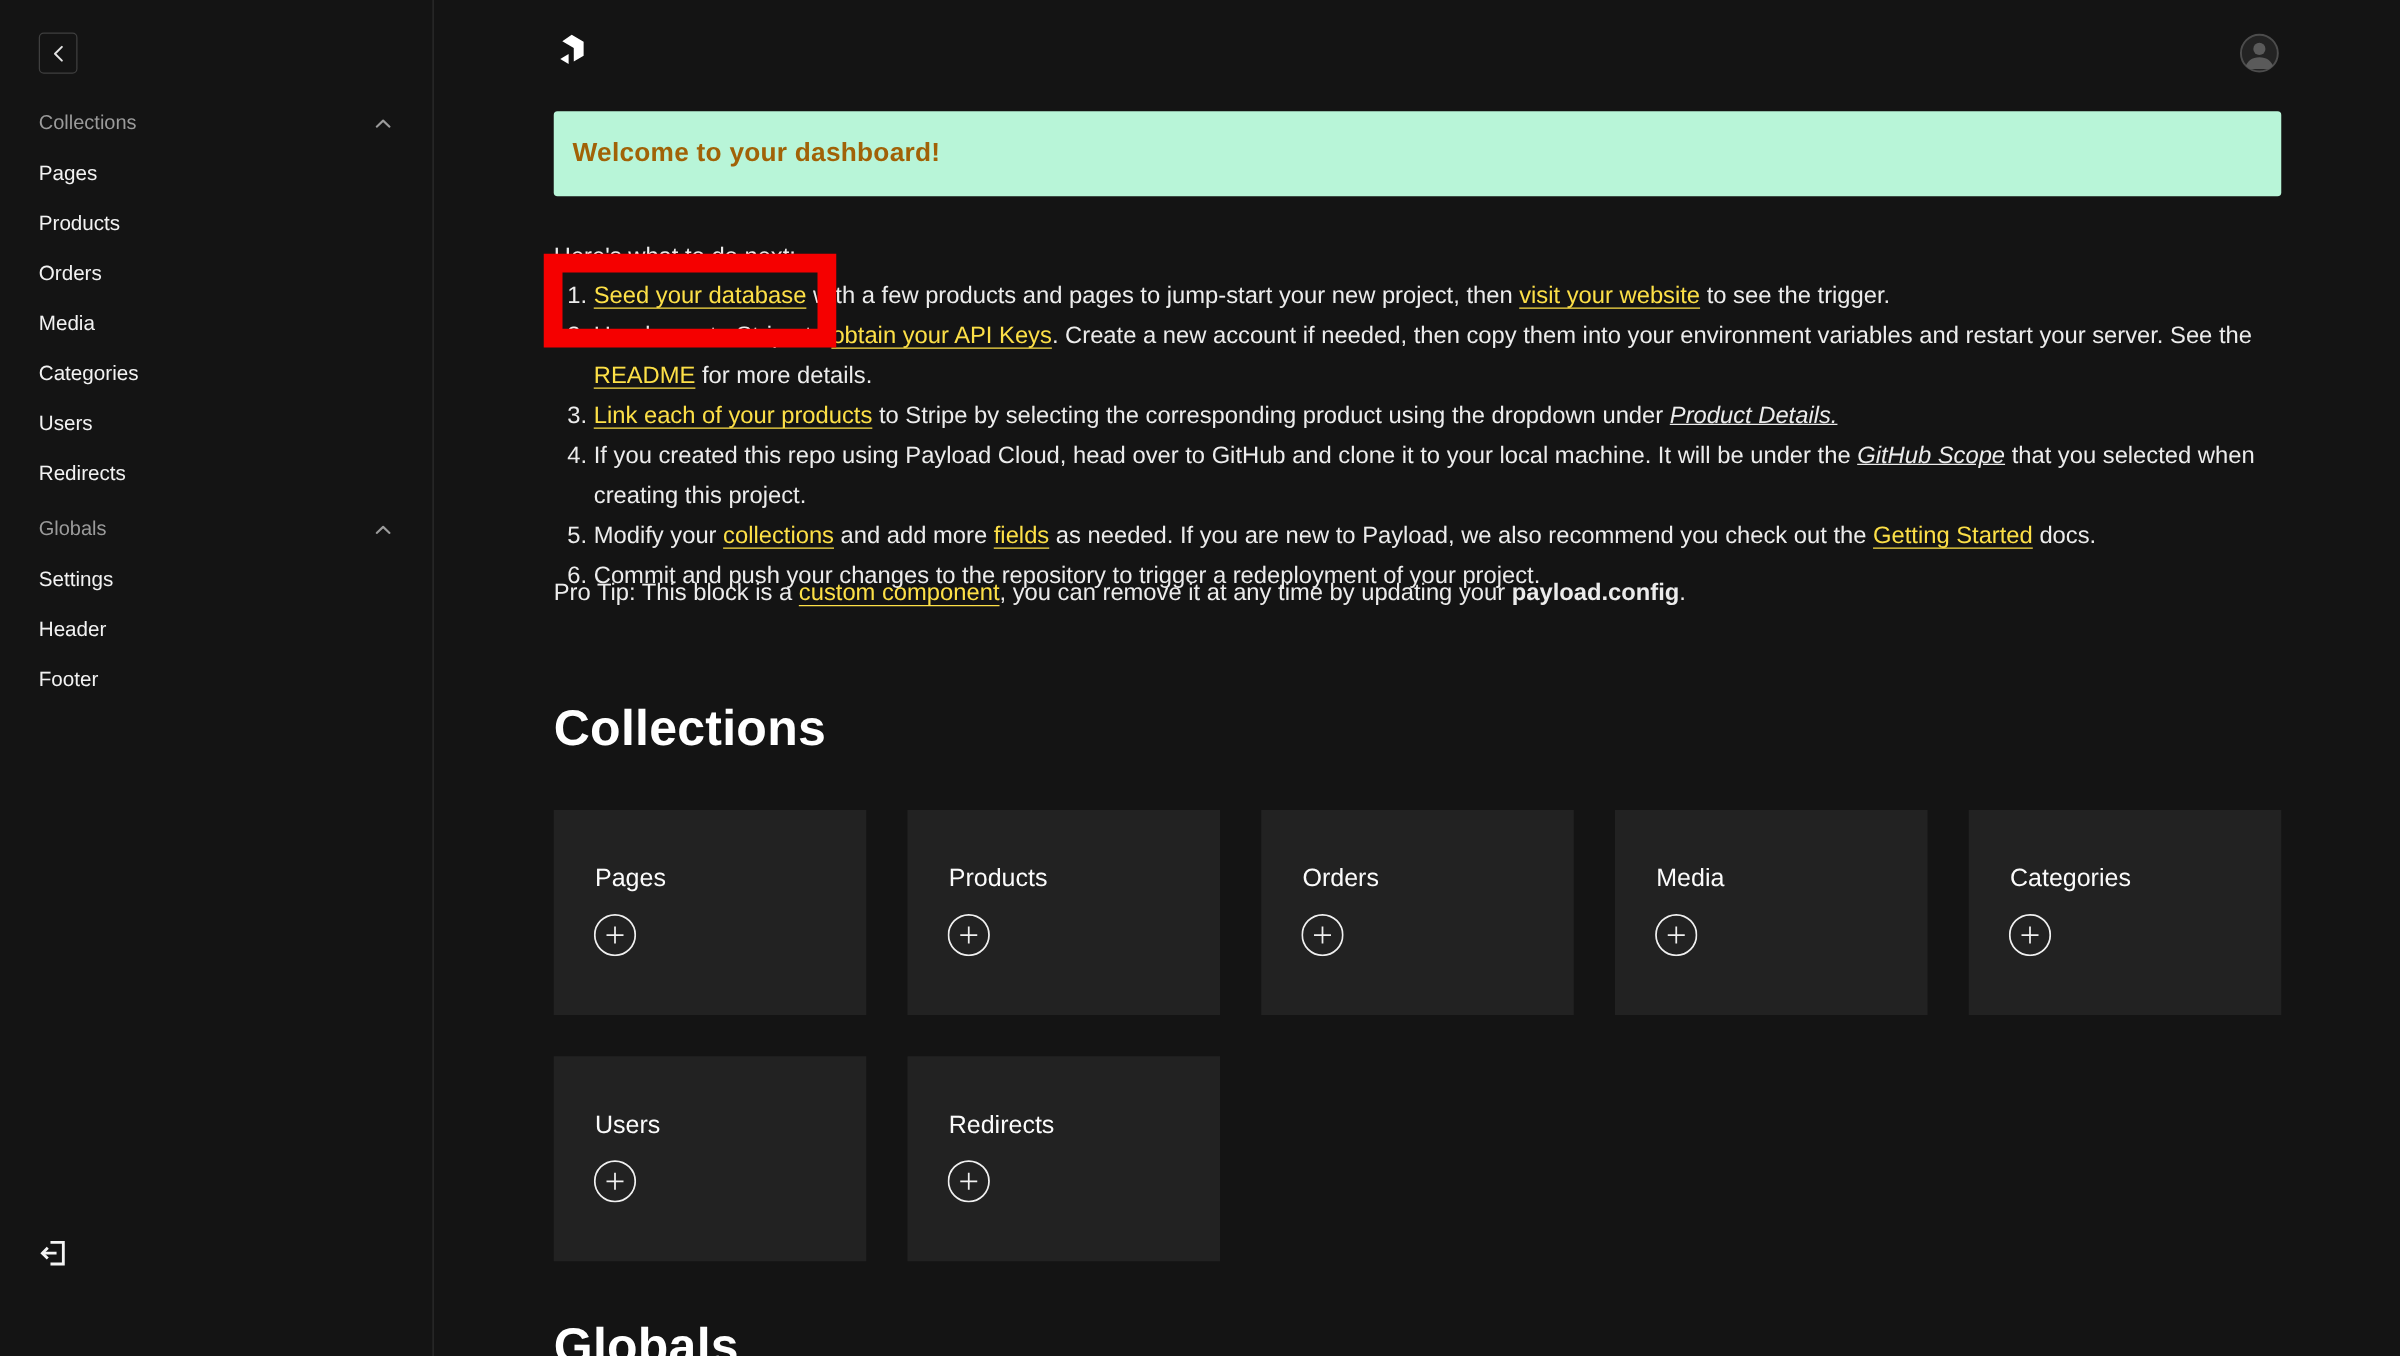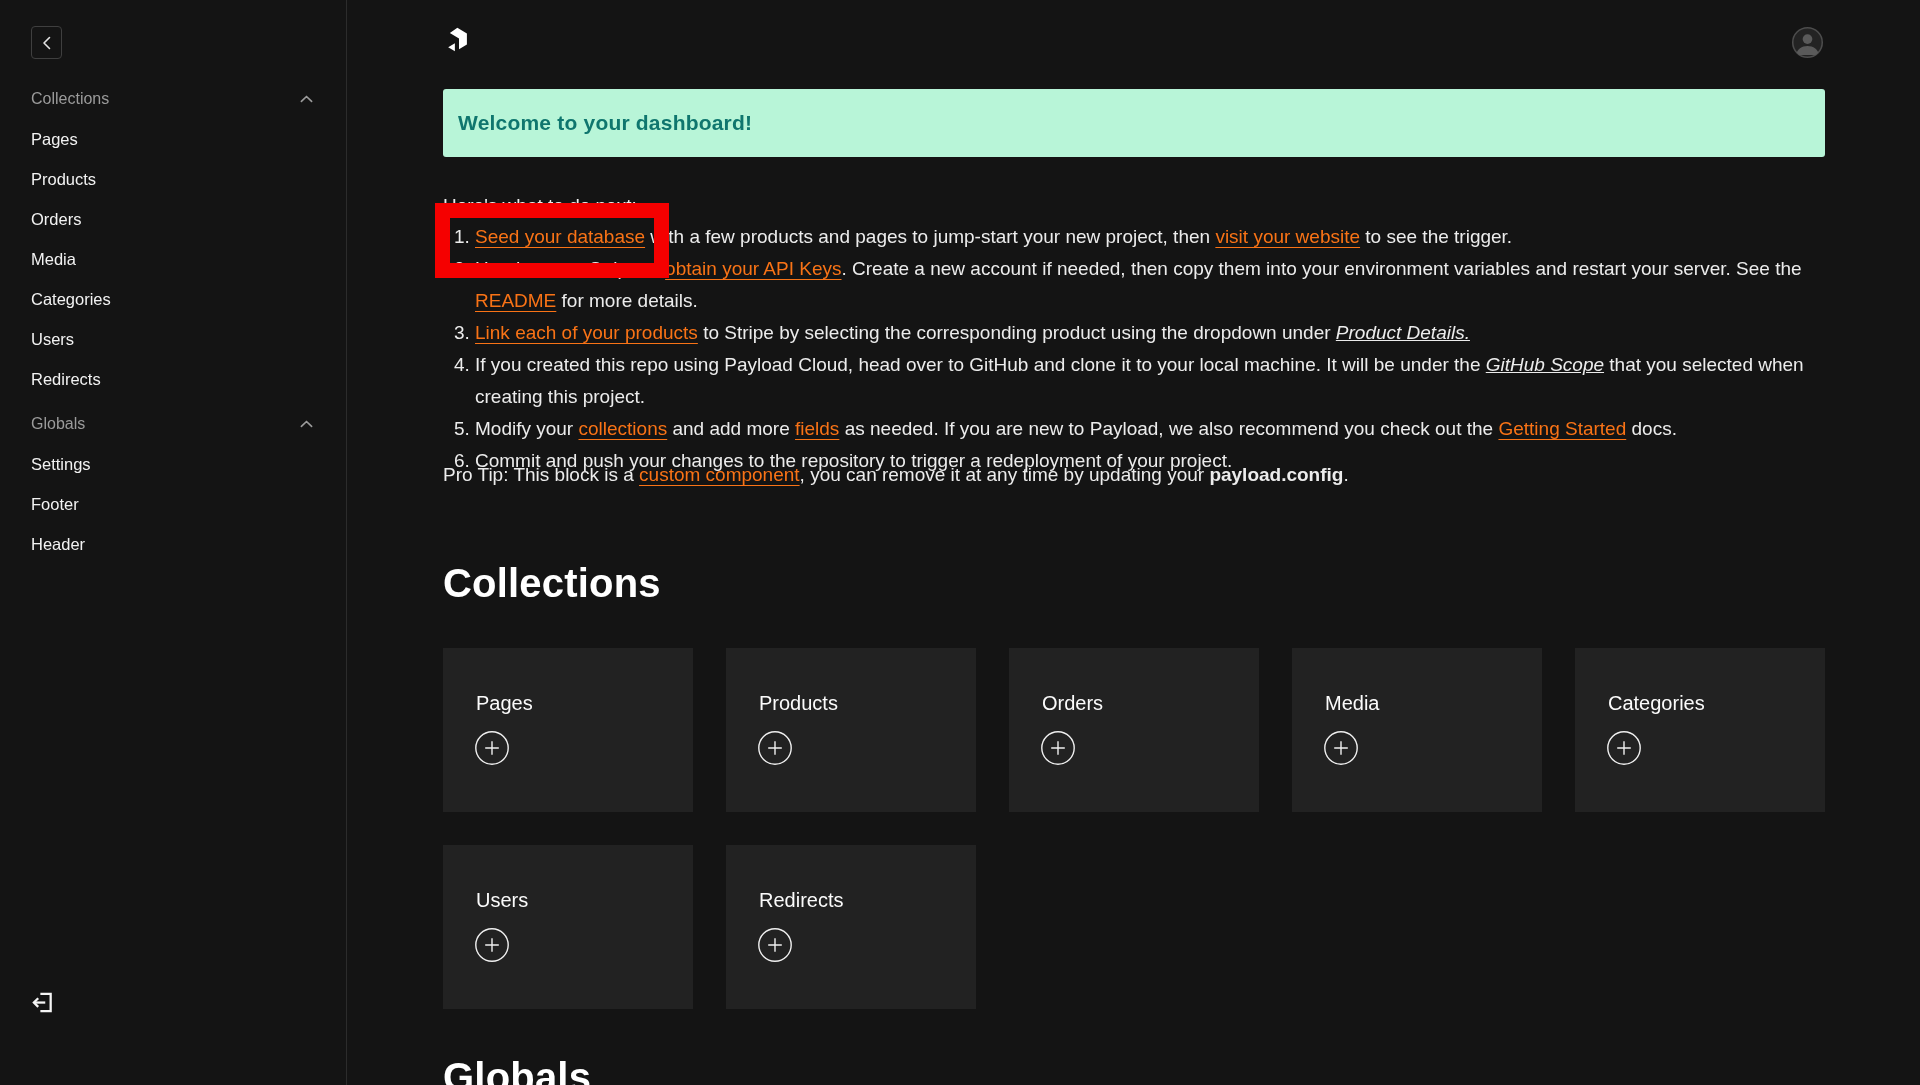--- a/index.html
+++ b/index.html
@@ -45,31 +45,31 @@
     position:absolute; left:1791px; top:26px; width:33px; height:33px;
     background:transparent; border:none; padding:0; cursor:pointer;
   }
 
   
   .banner {
     position:absolute; left:443px; top:89px; width:1382px; height:68px;
     background:#b8f5d8; border-radius:3px;
     display:flex; align-items:center; padding-left:15px;
   }
-  .banner h4 { color:#0f766e; font-size:21px; font-weight:700; letter-spacing:.2px; }
+  .banner h4 { color:#a16207; font-size:21px; font-weight:700; letter-spacing:.2px; }
 
   
   .intro { position:absolute; left:443px; top:190px; font-size:19px; line-height:32px;text-decoration:underline; }
   .todo-list {
     position:absolute; left:443px; top:221px; width:1392px;
     font-size:19px; line-height:32px; list-style:decimal; padding-left:32px;
   }
   .todo-list li::marker { color:#ececec; }
   .pro-tip { position:absolute; left:443px; top:459px; font-size:19px; line-height:32px;text-align:center; }
-  .seg-link { text-decoration:underline; text-underline-offset:3.5px; text-decoration-thickness:1px; cursor:pointer; color:#f97316; }
+  .seg-link { text-decoration:underline; text-underline-offset:3.5px; text-decoration-thickness:1px; cursor:pointer; color:#fde047; }
   .seg-italic { font-style:italic;text-decoration:underline; }
   .seg-bold { font-weight:700; }
 
   
   .section-title {
     position:absolute; left:443px; color:#fff;
     font-size:40px; font-weight:700; line-height:48px; letter-spacing:.2px;
   }
   .title-collections { top:559px; }
   .title-globals { top:1053px; }
@@ -128,22 +128,22 @@
       <div class="nav-group">
         <div class="nav-group-header">
           <span>Globals</span>
           <span>
             <svg width="13" height="8" viewBox="0 0 14 8">
               <path d="M1.5 6.5 L7 1.3 L12.5 6.5" stroke="#9b9b9b" stroke-width="1.8" fill="none" stroke-linecap="round" stroke-linejoin="round"></path>
             </svg>
           </span>
         </div>
         <div class="nav-item">Settings</div>
+        <div class="nav-item">Header</div>
         <div class="nav-item">Footer</div>
-        <div class="nav-item">Header</div>
       </div>
     </nav>
 
   <button class="logout-btn">
     <span>
       <svg width="26" height="26" viewBox="0 0 24 24" fill="none" stroke="#f5f5f5" stroke-width="2.1">
         <path d="M10.5 4.5 H20 V20.5 H10.5"></path>
         <path d="M15 12.5 H4.5"></path>
         <path d="M8.5 8.5 L4.5 12.5 L8.5 16.5" stroke-linejoin="miter"></path>
       </svg>

